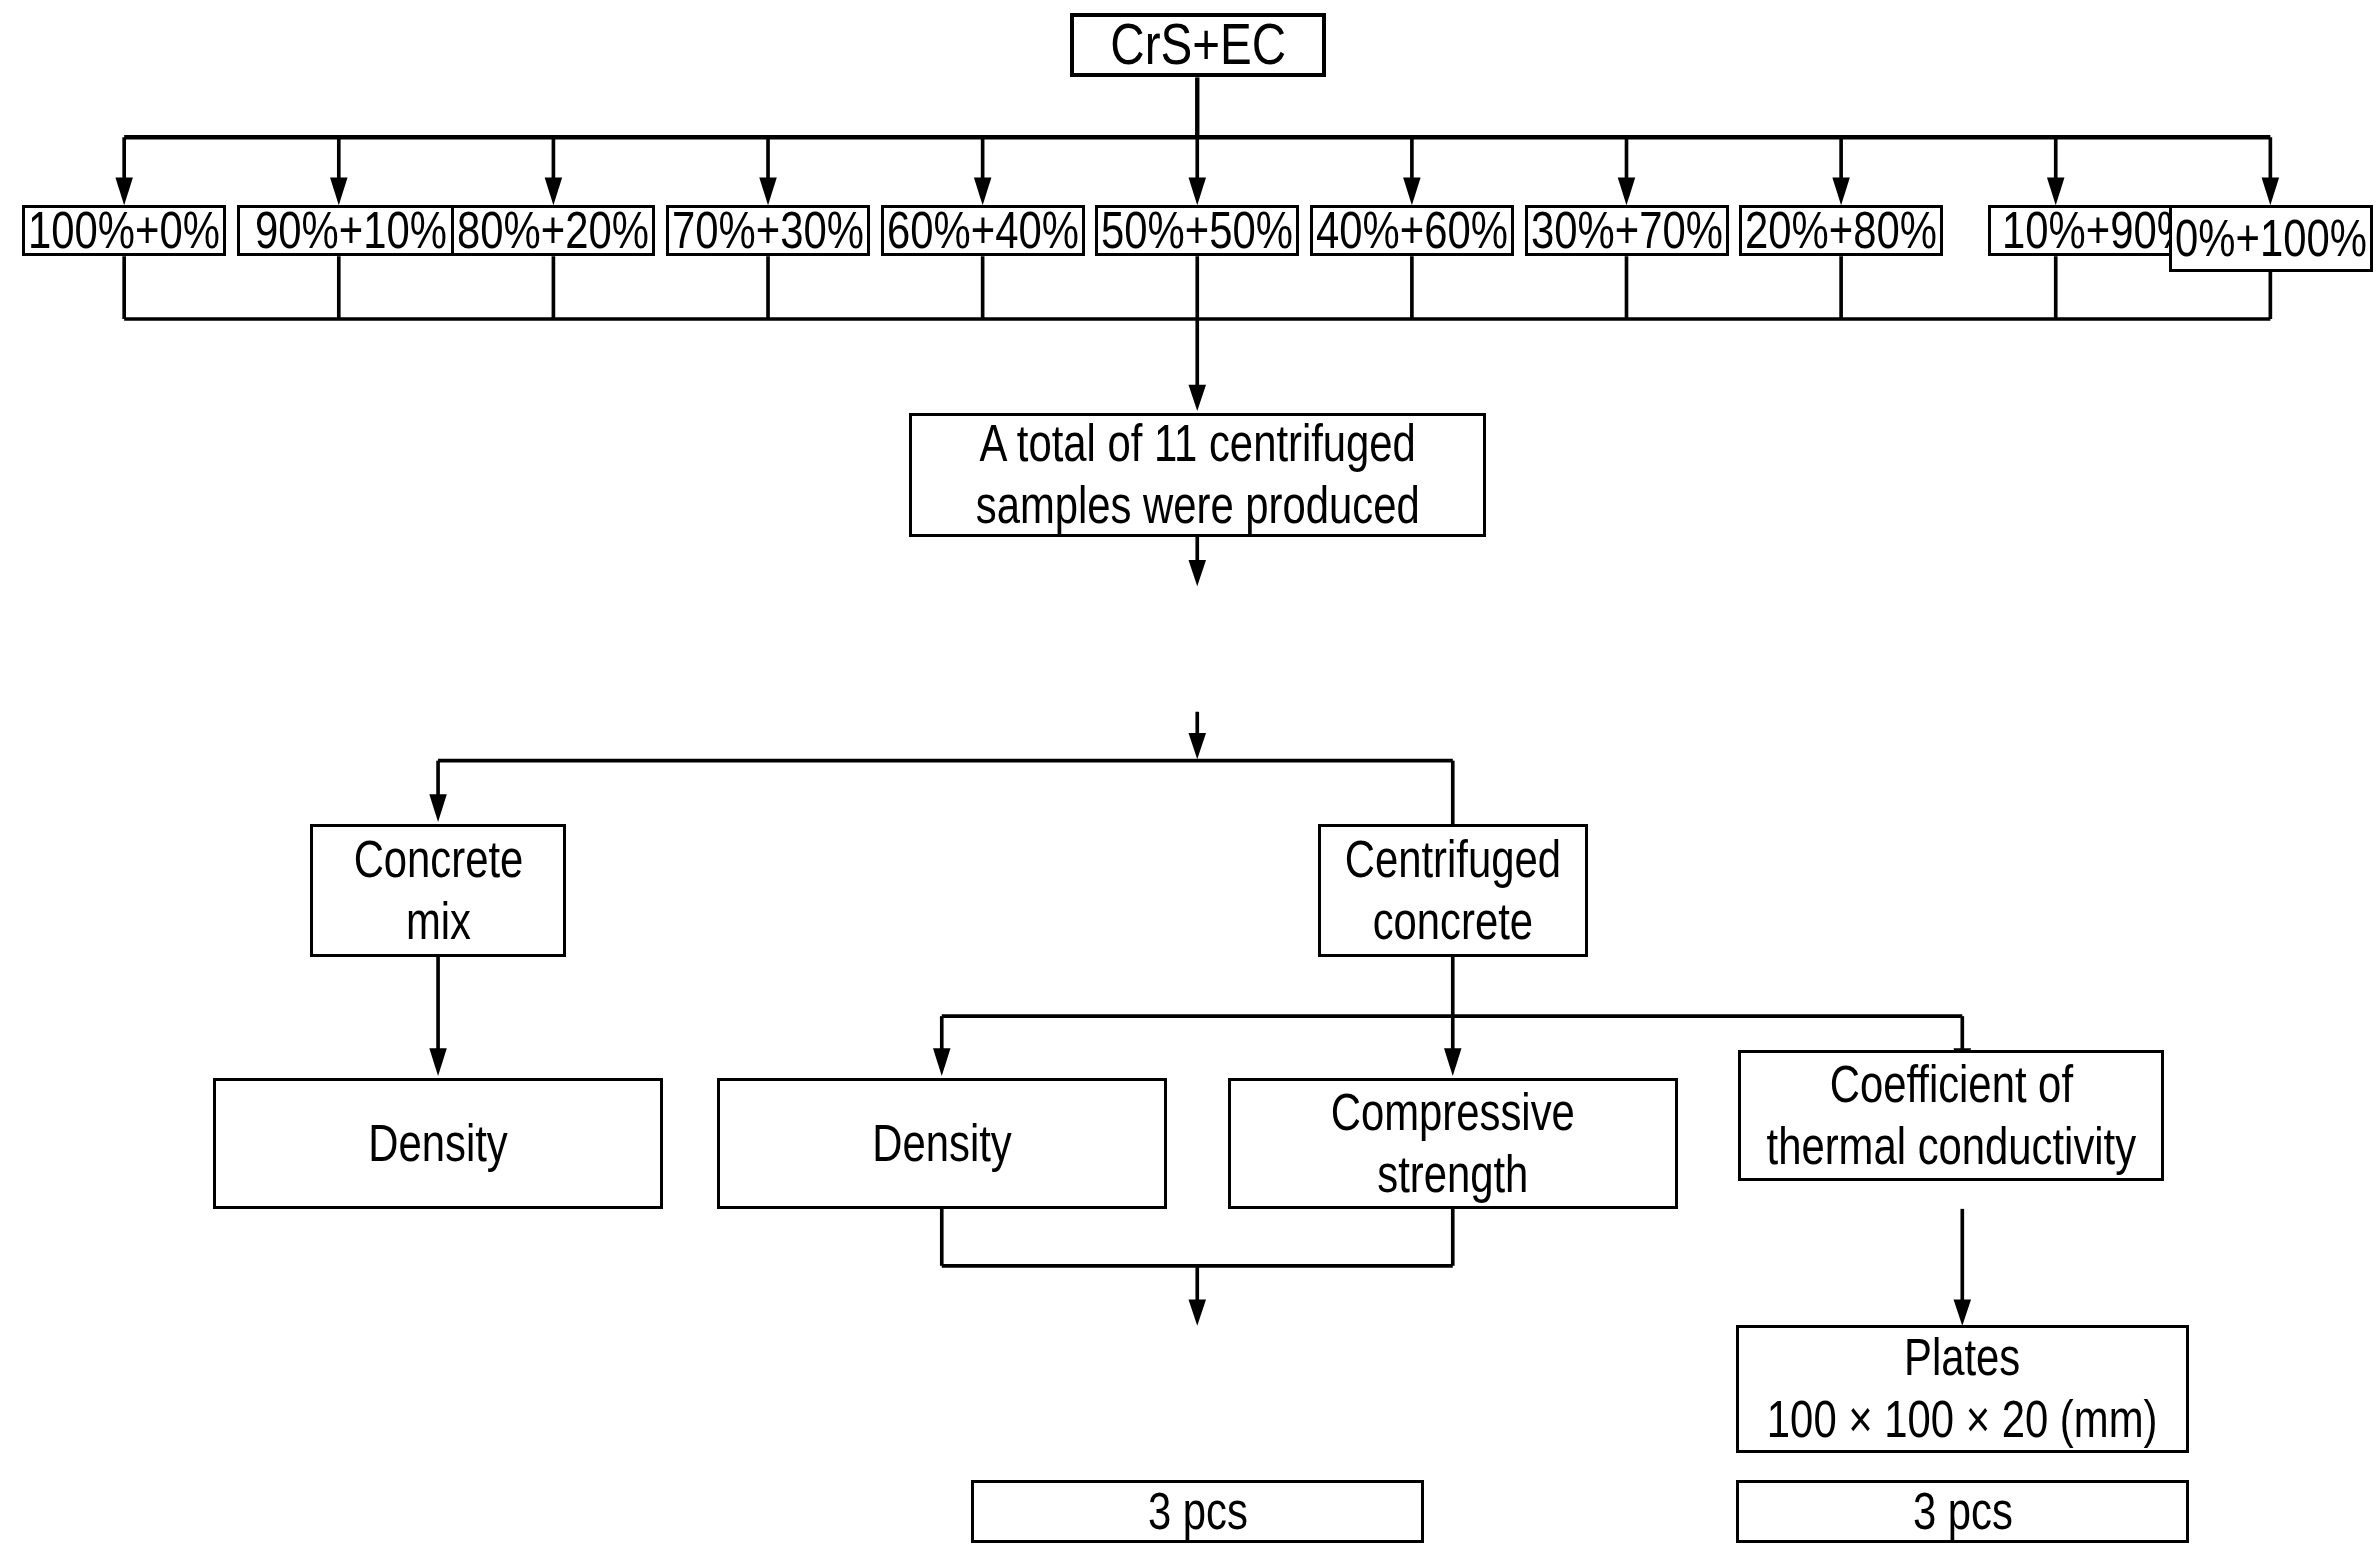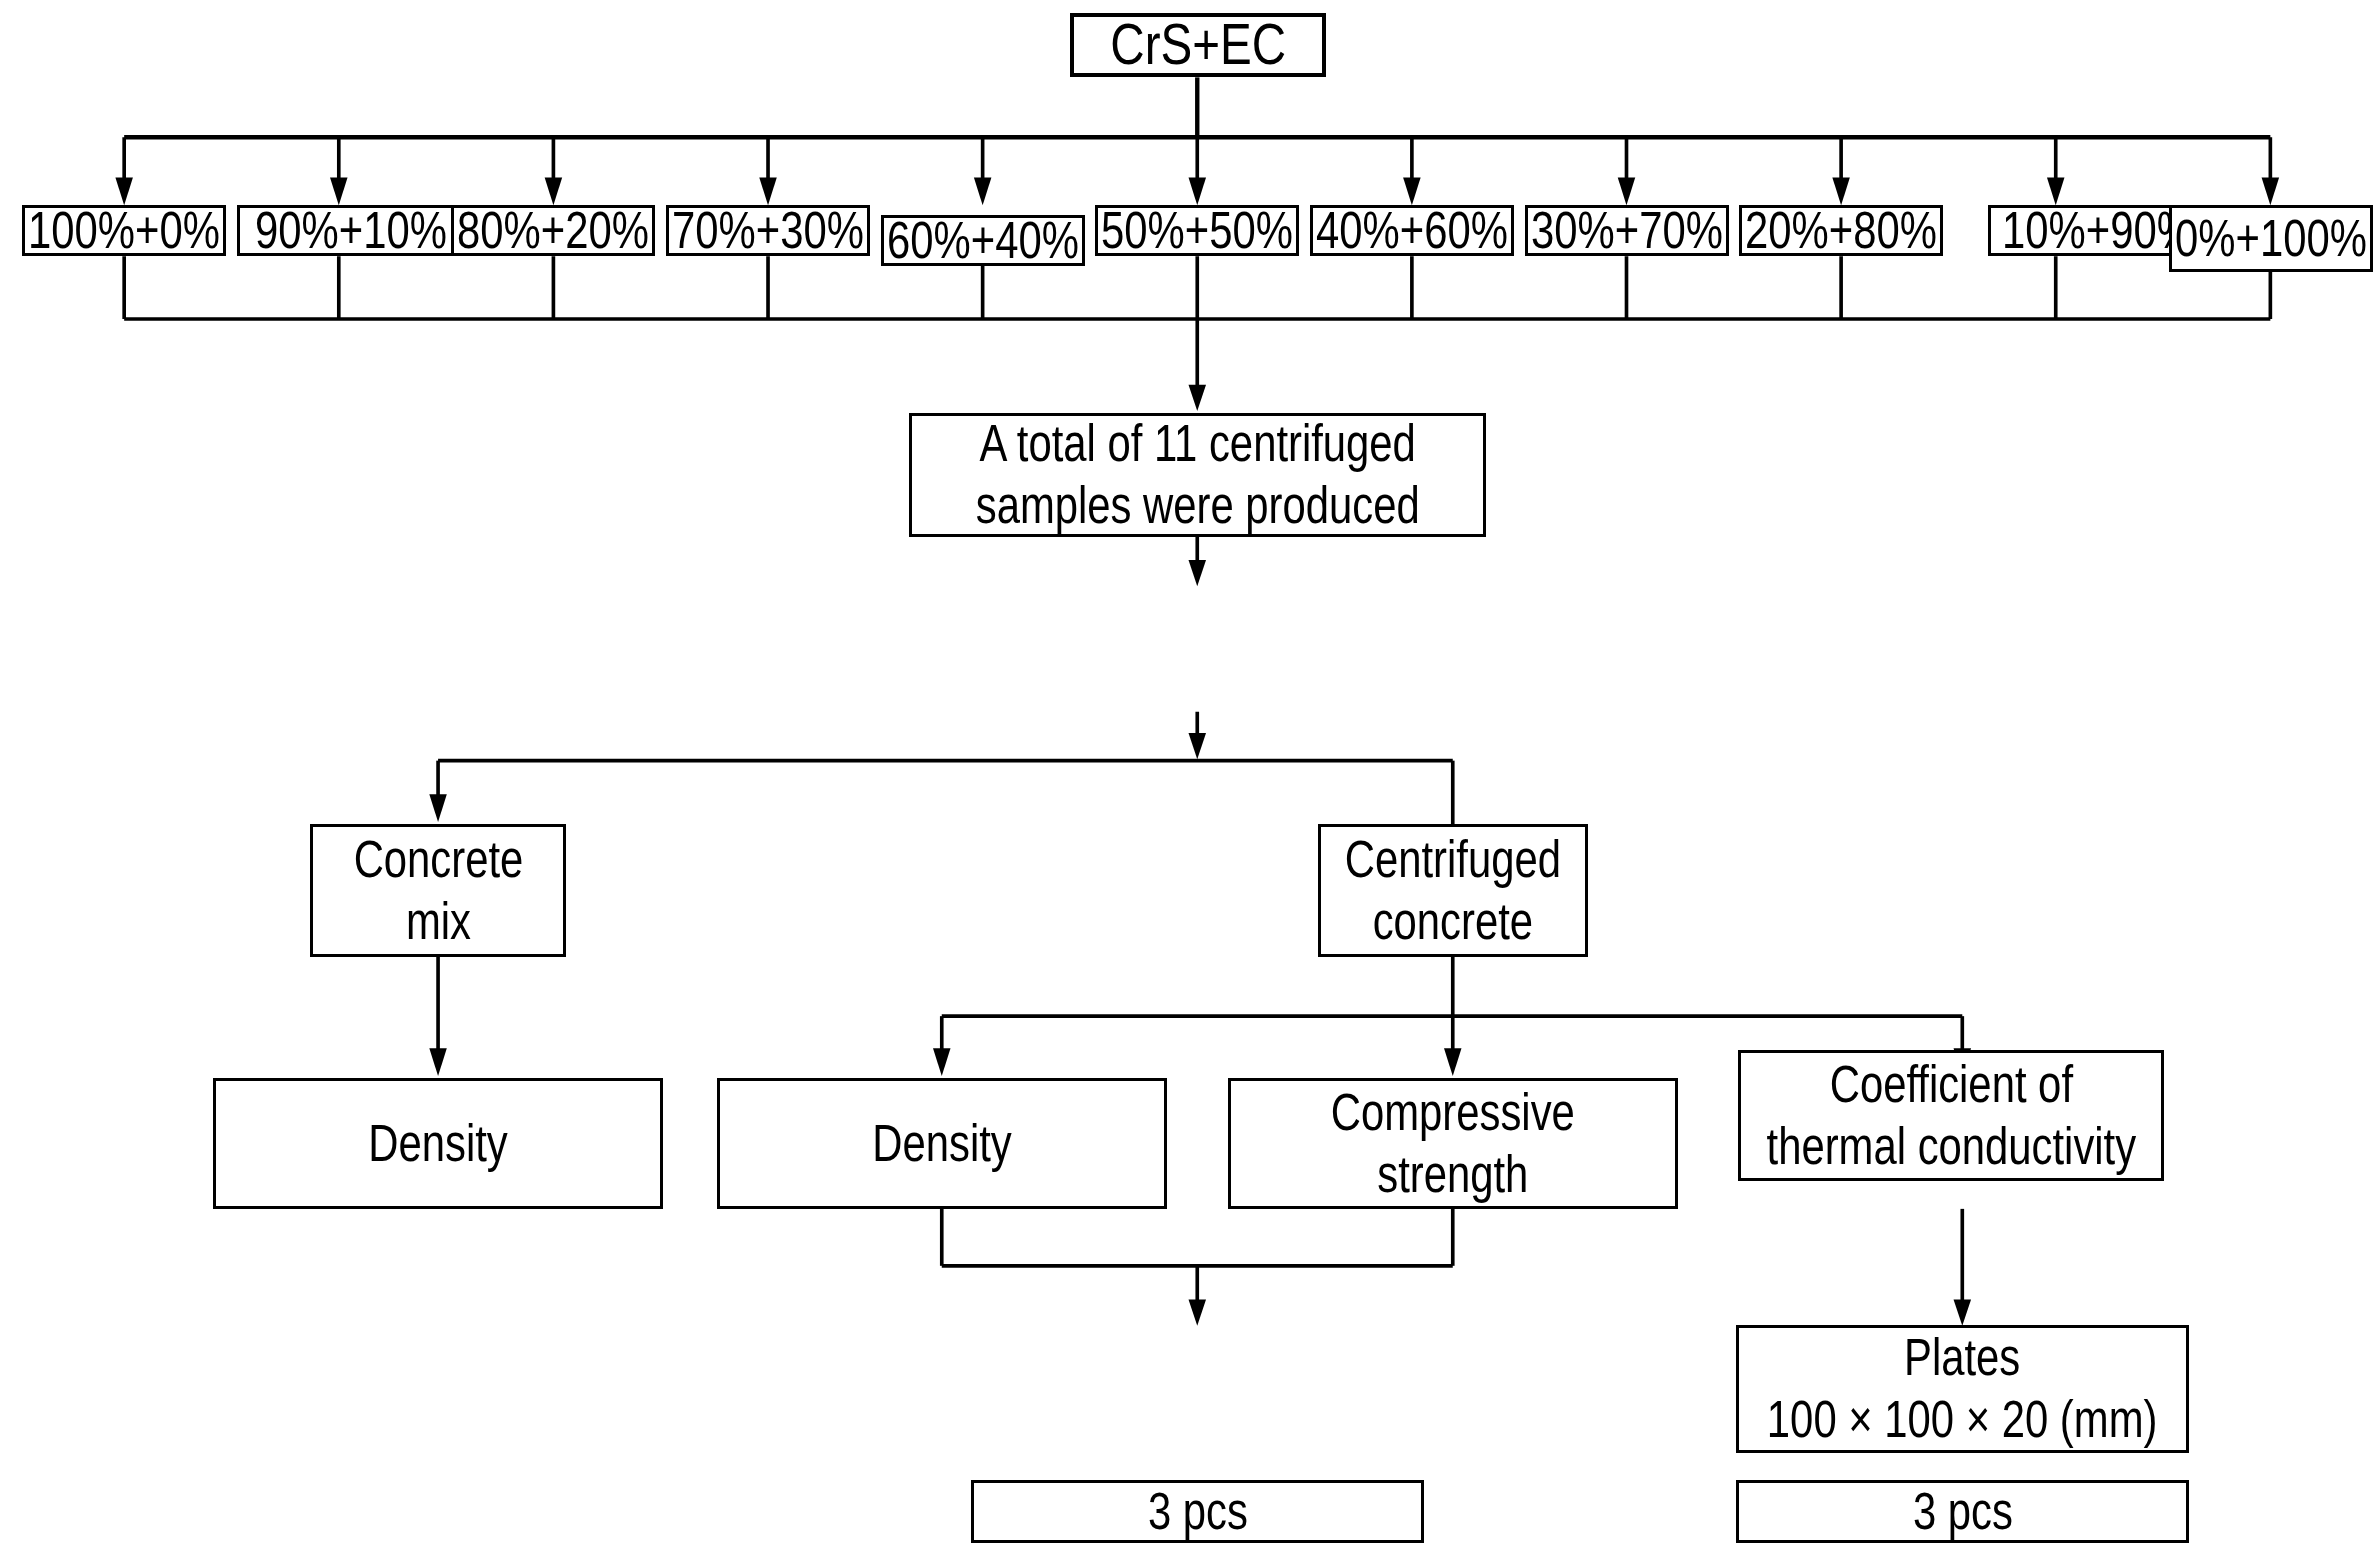--- a/index.html
+++ b/index.html
@@ -138,21 +138,21 @@
     </div>
   <div class="box" style="left:237px;top:205px;width:228px;height:51px">
     <span class="lbl">90%+10%</span>
     </div>
   <div class="box" style="left:451px;top:205px;width:204px;height:51px">
     <span class="lbl">80%+20%</span>
     </div>
   <div class="box" style="left:666px;top:205px;width:204px;height:51px">
     <span class="lbl">70%+30%</span>
     </div>
-  <div class="box" style="left:881px;top:215px;width:204px;height:51px">
+  <div class="box" style="left:881px;top:205px;width:204px;height:51px">
     <span class="lbl">60%+40%</span>
     </div>
   <div class="box" style="left:1095px;top:205px;width:204px;height:51px">
     <span class="lbl">50%+50%</span>
     </div>
   <div class="box" style="left:1310px;top:205px;width:204px;height:51px">
     <span class="lbl">40%+60%</span>
     </div>
   <div class="box" style="left:1525px;top:205px;width:204px;height:51px">
     <span class="lbl">30%+70%</span>

